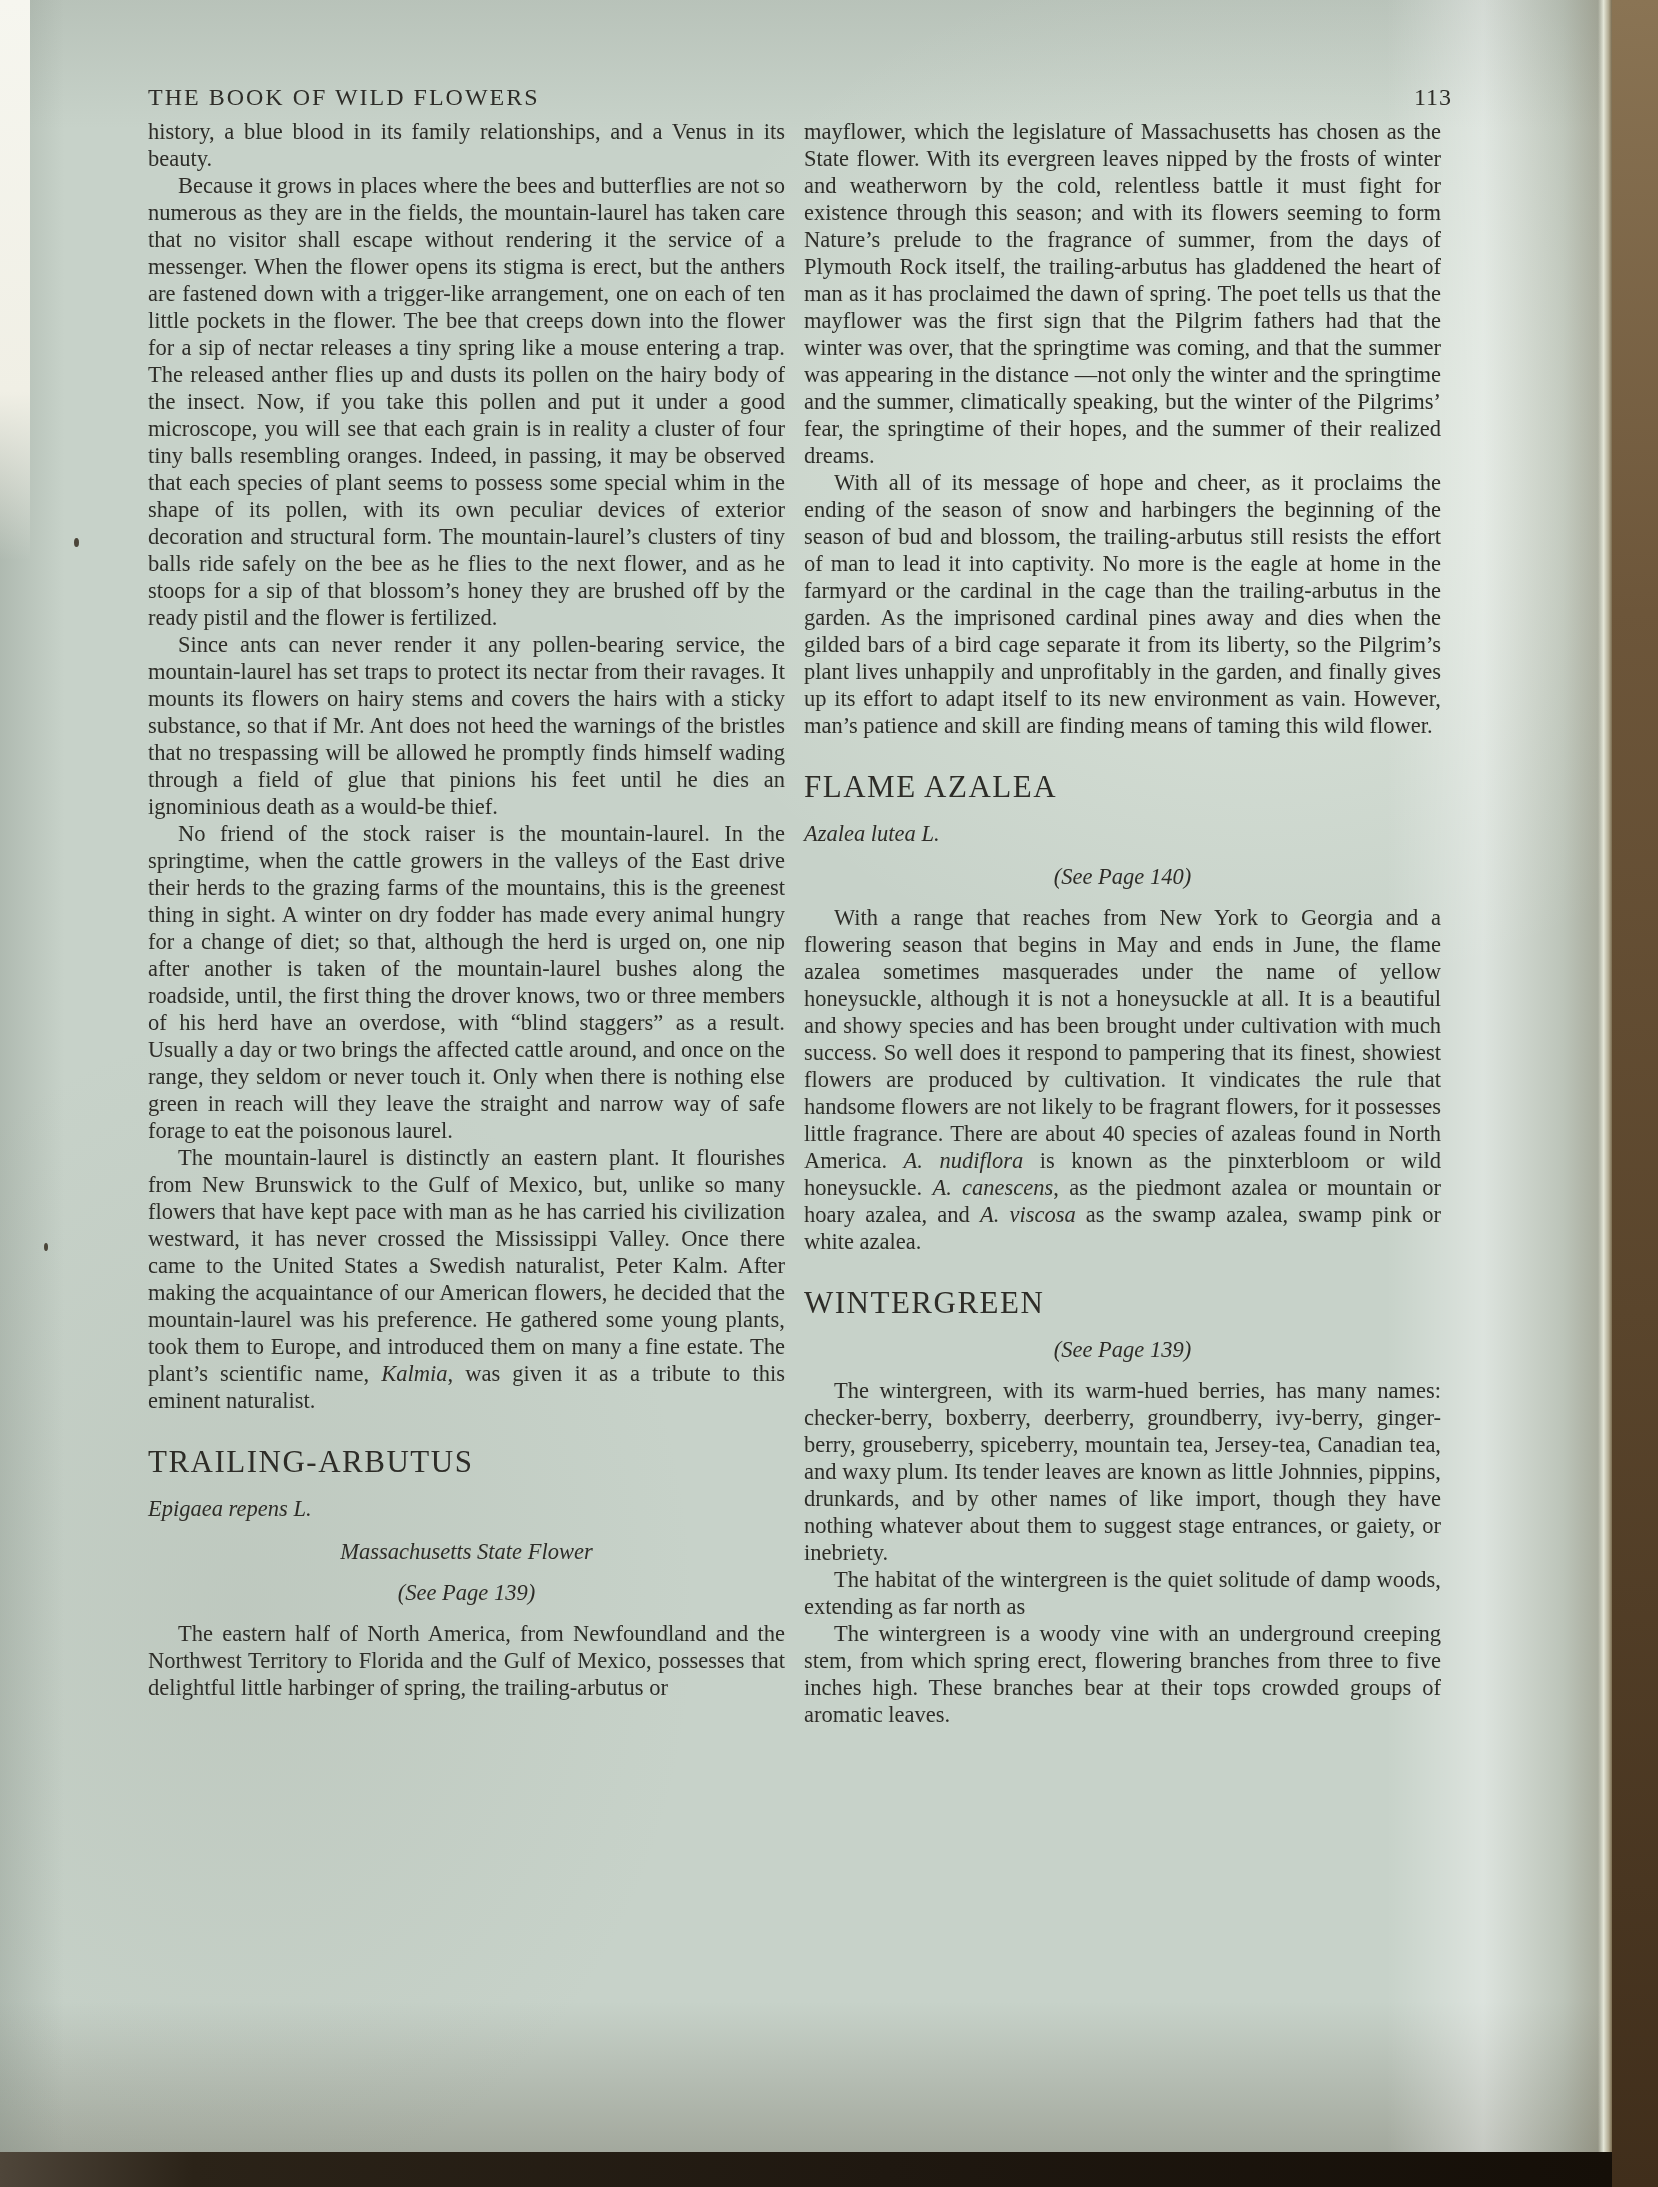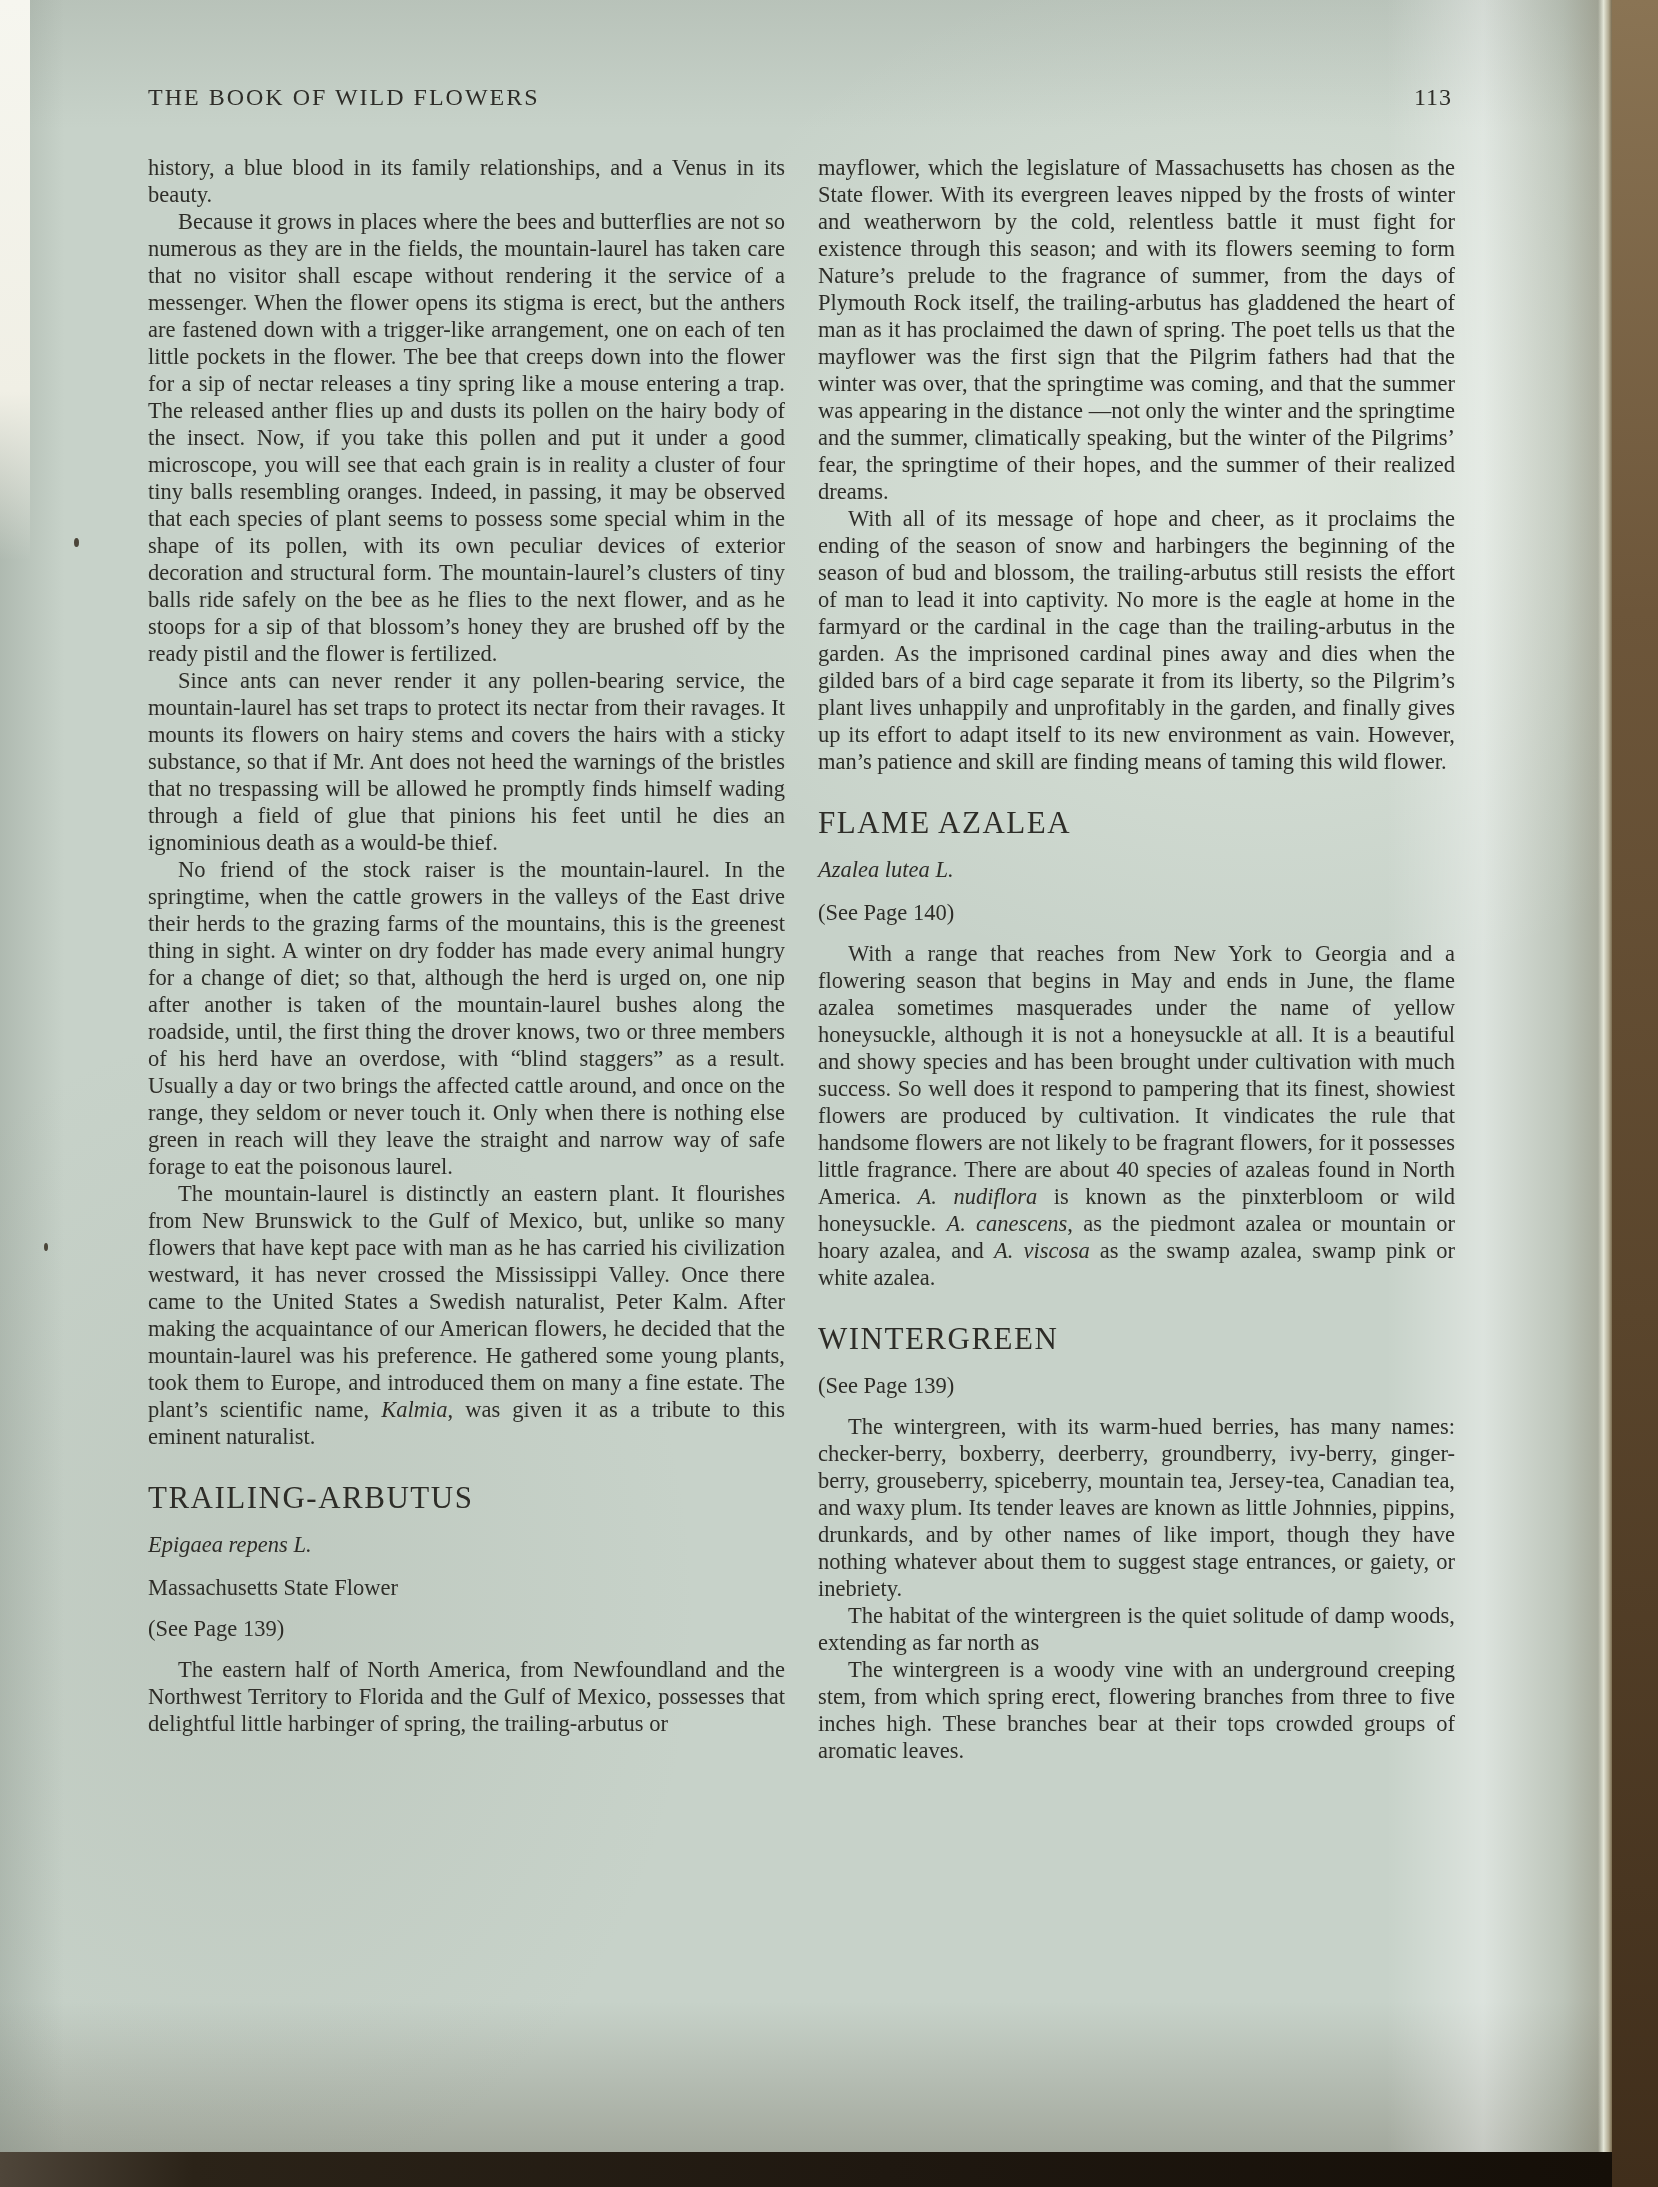--- a/index.html
+++ b/index.html
@@ -45,34 +45,34 @@
   .speck { position: absolute; background: #4b4539; border-radius: 50%; }
   .speck.s1 { left: 74px; top: 538px; width: 5px; height: 9px; }
   .speck.s2 { left: 44px; top: 1243px; width: 4px; height: 8px; }
 
   
   .content { position: absolute; left: 148px; top: 0; width: 1308px; color: #2e2d28; }
   .running-head { position: relative; margin-top: 84px; height: 34px; font-size: 24px; }
   .rh-title { position: absolute; left: 0; right: 0; text-align: left; letter-spacing: 2px; }
   .rh-page { position: absolute; right: 4px; top: 0; letter-spacing: 1px; }
 
-  .columns { display: flex; gap: 33px; margin-top: 36px; }
+  .columns { display: flex; gap: 19px; }
   .col {
     width: 637px; font-size: 22.5px; line-height: 27px;
     text-align: justify;
   }
   .col p { margin: 0; text-indent: 30px; }
   .col p.cont { text-indent: 0; }
 
   h3.sect {
     font-size: 31px; font-weight: normal; letter-spacing: 1.5px;
     text-align: left; text-indent: 0; margin: 34px 0 20px;
   }
   .species { font-style: italic; text-align: left; margin: 0 0 16px; }
-  .subline { margin: 0 0 14px; }
+  .subline { text-align: center; margin: 0 0 14px; font-style: italic; }
 </style>
 </head>
 <body>
 
 <div class="scan">
   <div class="page">
     <div class="white-corner"></div>
     <div class="speck s1"></div>
     <div class="speck s2"></div>
 

